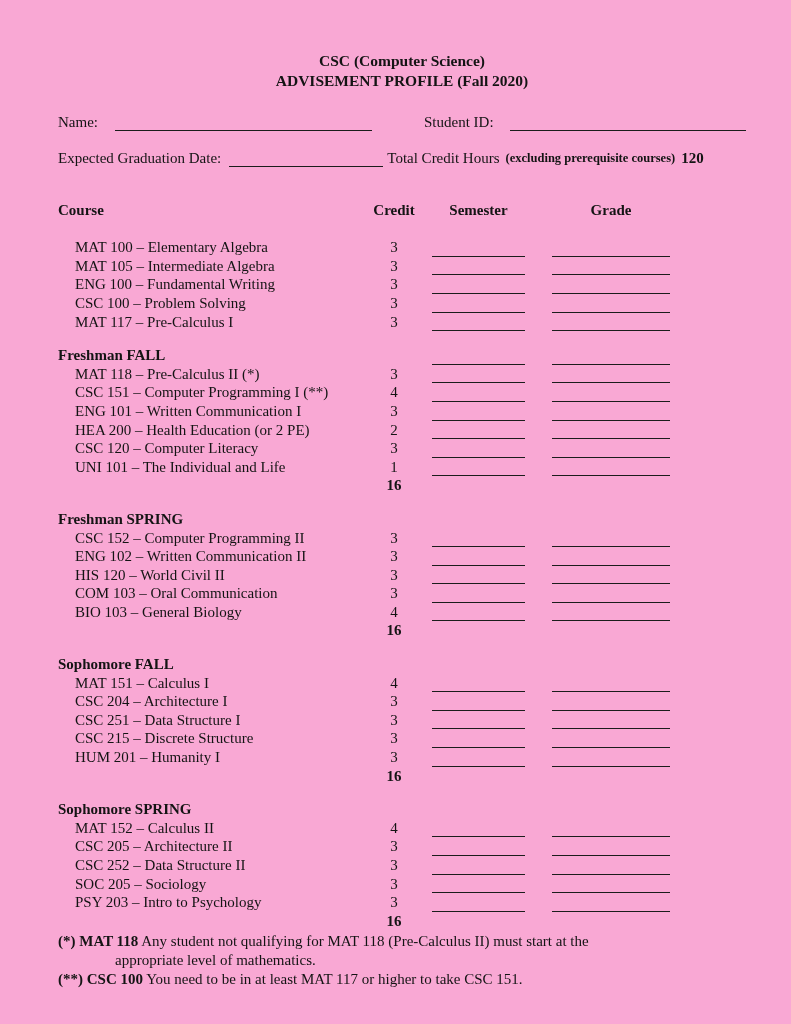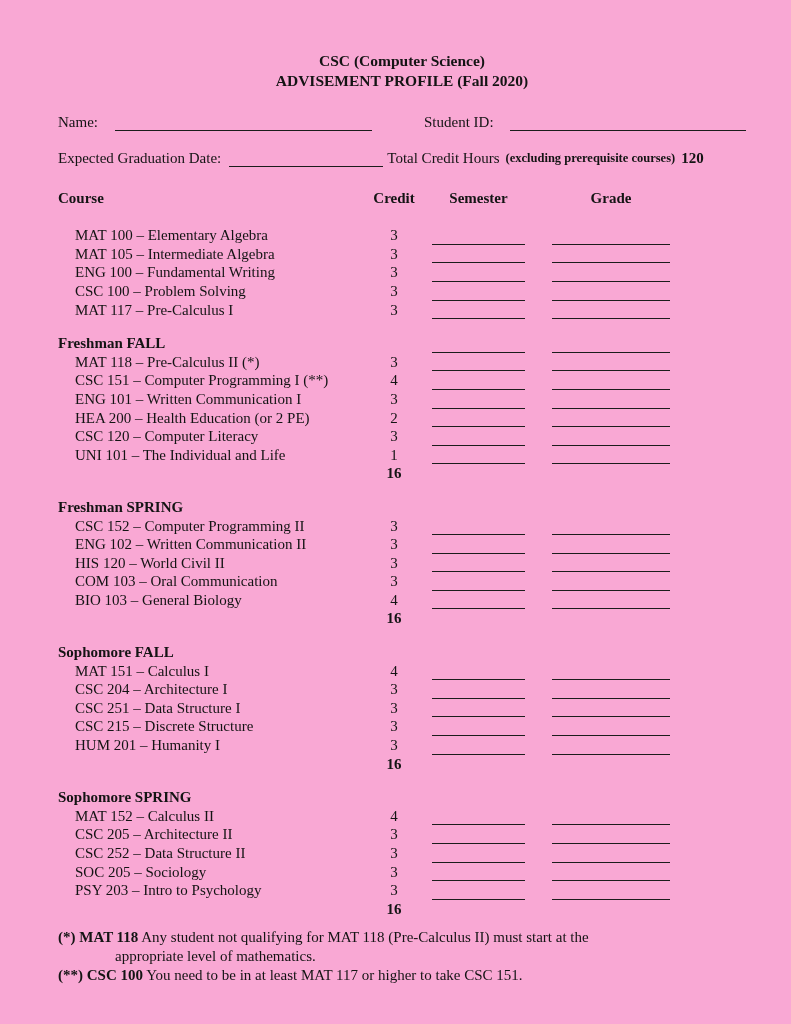--- a/index.html
+++ b/index.html
@@ -22,37 +22,37 @@
   .blank { display:block; border-bottom:1.6px solid #1c1c1c; height:19px; }
   .name-blank { width:257px; }
   .sid-label { margin-left:52px; width:86px; }
   .sid-blank { width:236px; }
   .date-blank { width:154px; margin-left:8px; }
   .tch-label { margin-left:4px; white-space:nowrap; }
   .tch-note { margin-left:6px; font-weight:bold; font-size:12.5px; white-space:nowrap; padding-bottom:1px; }
   .tch-value { margin-left:6px; font-weight:bold; white-space:nowrap; }
 
   
-  .course-table { margin-top:22px; }
+  .course-table { margin-top:34px; }
   .row { display:flex; height:18.6px; line-height:18.6px; }
   .cell-name { width:312px; white-space:nowrap; }
   .course .cell-name { padding-left:17px; }
   .cell-credit { width:48px; text-align:center; }
   .cell-sem { width:93px; margin-left:14px; display:flex; align-items:flex-end; }
   .cell-grade { width:118px; margin-left:27px; display:flex; align-items:flex-end; }
   .field-line { display:block; width:100%; height:17px; border-bottom:1.6px solid #1c1c1c; }
   .thead { font-weight:bold; }
   .thead .cell-sem, .thead .cell-grade { display:block; text-align:center; }
   .section { margin-top:15px; }
   .section:first-child { margin-top:0; }
   .heading-row .cell-name { font-weight:bold; }
   .total-row .cell-credit { font-weight:bold;text-align:center; }
 
   
-  .footnotes { margin-top:10px; line-height:18.6px; }
+  .footnotes { margin-top:2px; line-height:18.6px; }
   .footnote { padding-left:57px; text-indent:-57px; }
   .fn-b { font-weight:bold; }
 </style>
 </head>
 <body>
 
 <div class="page">
 
   <div class="titles">
     <div>CSC (Computer Science)</div>

